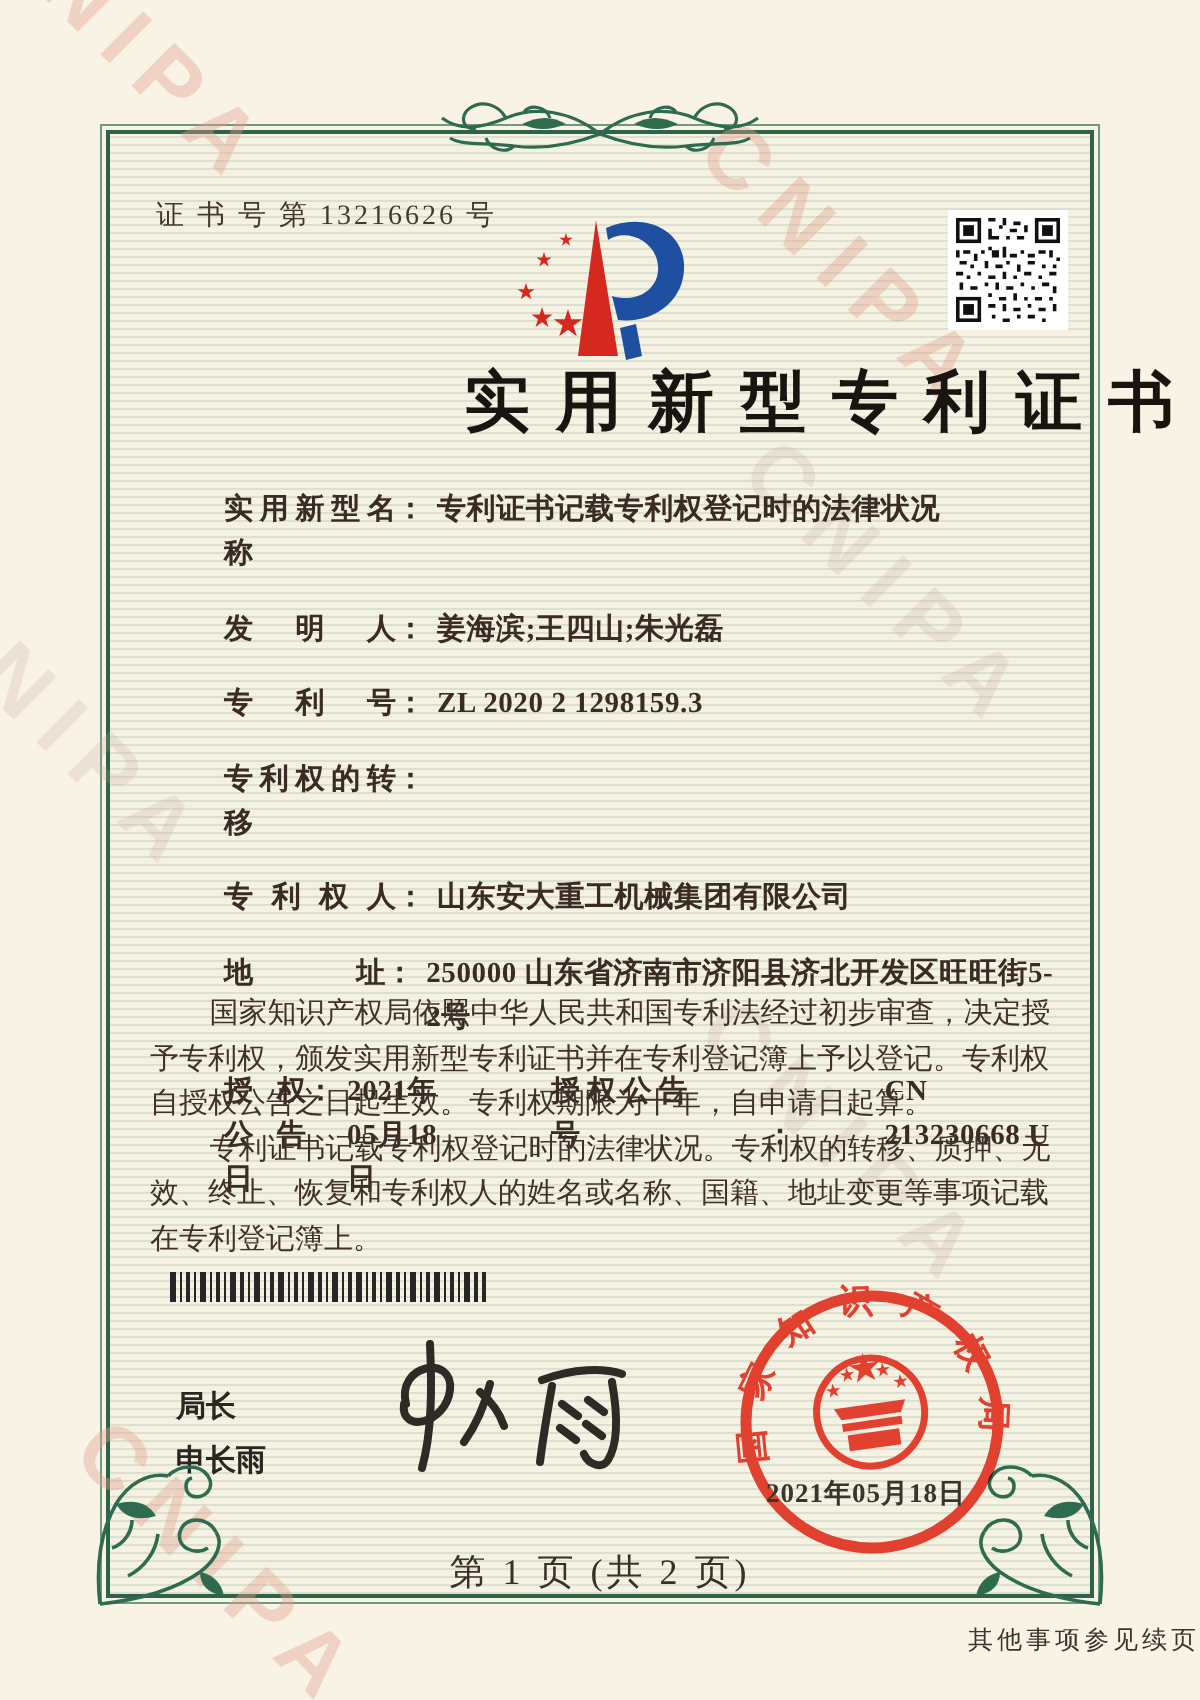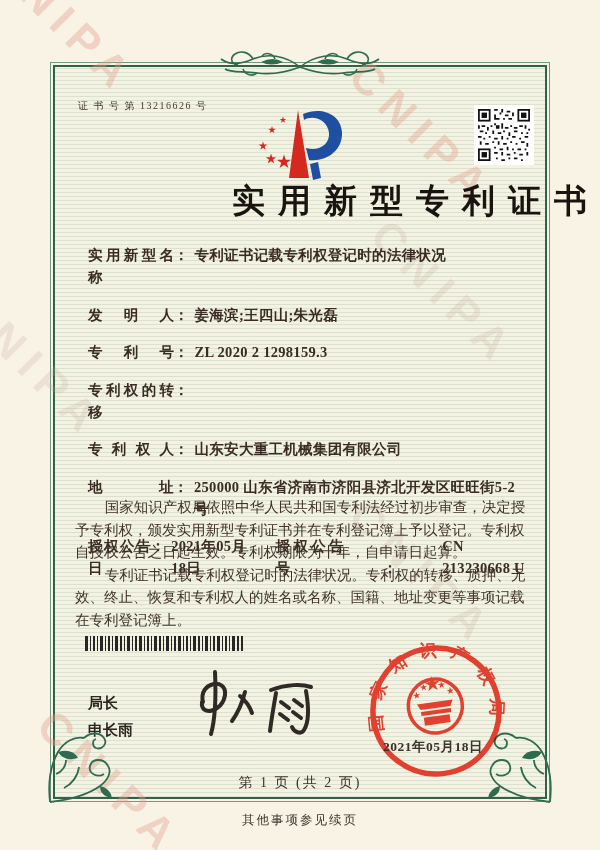--- a/index.html
+++ b/index.html
@@ -16,54 +16,54 @@
   .frame{position:absolute;left:50px;top:62px;width:498px;height:738px;
          border:1px solid #6f9a80;z-index:1;}
   .frame-in{position:absolute;inset:2px;border:2px solid #2e6349;
             background:#f6f2e3;
             background-image:repeating-linear-gradient(0deg,
               rgba(124,165,135,0.22) 0px, rgba(124,165,135,0.22) 1px,
               rgba(0,0,0,0) 1px, rgba(0,0,0,0) 4px);}
 
   .content{position:absolute;inset:0;z-index:4;}
 
-  .cert-no{position:absolute;left:78px;top:99px;font-size:10px;color:#43382f;letter-spacing:1.5px;}
+  .cert-no{position:absolute;left:78px;top:99px;font-size:14px;color:#43382f;letter-spacing:1.5px;}
 
   .logo{position:absolute;left:251px;top:106px;width:96px;height:78px;}
   .qr{position:absolute;left:474px;top:105px;width:60px;height:60px;background:#fff;padding:4px;box-sizing:border-box;}
   .qr svg{width:100%;height:100%;display:block;}
 
   .title{position:absolute;left:0;top:179px;width:100%;text-align:right;
          font-size:33px;font-weight:bold;color:#19140f;letter-spacing:13px;text-indent:13px;}
 
   .fields{position:absolute;left:88px;top:244px;width:440px;color:#3a2c24;}
   .frow{display:flex;align-items:baseline;margin-bottom:15.5px;font-size:14.5px;line-height:22px;}
-  .flabel{display:inline-block;width:86px;text-align:justify;text-align-last:justify;font-weight:600;}
+  .flabel{display:inline-block;width:86px;text-align:justify;text-align-last:justify;font-weight:600;margin-left:24px;}
   .fcolon{font-weight:600;margin-right:6px;}
   .fvalue{font-weight:600;letter-spacing:0.3px;}
   .fgroup2{margin-left:28px;display:flex;align-items:flex-end;gap:39px;}
 
   .paras{position:absolute;left:75px;top:496px;width:452px;color:#40322a;
          font-size:14.5px;line-height:22.5px;}
   .paras p{margin:0;text-indent:2.05em;}
 
   .barcode{position:absolute;left:85px;top:636px;width:158px;height:15px;}
 
   .officer{position:absolute;left:88px;top:691px;font-size:15px;font-weight:600;
            color:#2c2622;line-height:27px;font-family:Liberation Mono, monospace;}
   .signature{position:absolute;left:175px;top:666px;width:150px;height:85px;z-index:5;}
 
   .seal{position:absolute;left:361px;top:636px;width:150px;height:150px;z-index:6;
         mix-blend-mode:multiply;opacity:0.93;transform:rotate(-8deg);}
   .seal-date{position:absolute;left:374px;top:738px;width:118px;text-align:center;z-index:7;
              font-size:13.5px;color:#3a342e;font-weight:600;letter-spacing:0.5px;}
 
   .page-num{position:absolute;left:0;top:774px;width:100%;text-align:center;
-            font-size:14px;color:#39302a;letter-spacing:2px;z-index:4;}
-  .foot-note{position:absolute;left:0;top:812px;width:100%;text-align:center;
+            font-size:18px;color:#39302a;letter-spacing:2px;z-index:4;}
+  .foot-note{position:absolute;left:0;top:812px;width:100%;text-align:right;
              font-size:12.5px;color:#3c332c;letter-spacing:2px;z-index:4;}
 
   .orn-top{position:absolute;left:215px;top:45px;width:170px;height:36px;z-index:4;}
   .orn-bl{position:absolute;left:46px;top:726px;width:100px;height:78px;z-index:4;}
   .orn-br{position:absolute;left:454px;top:726px;width:100px;height:78px;z-index:4;transform:scaleX(-1);}
 </style>
 </head>
 <body>
 
 <div class="canvas">

